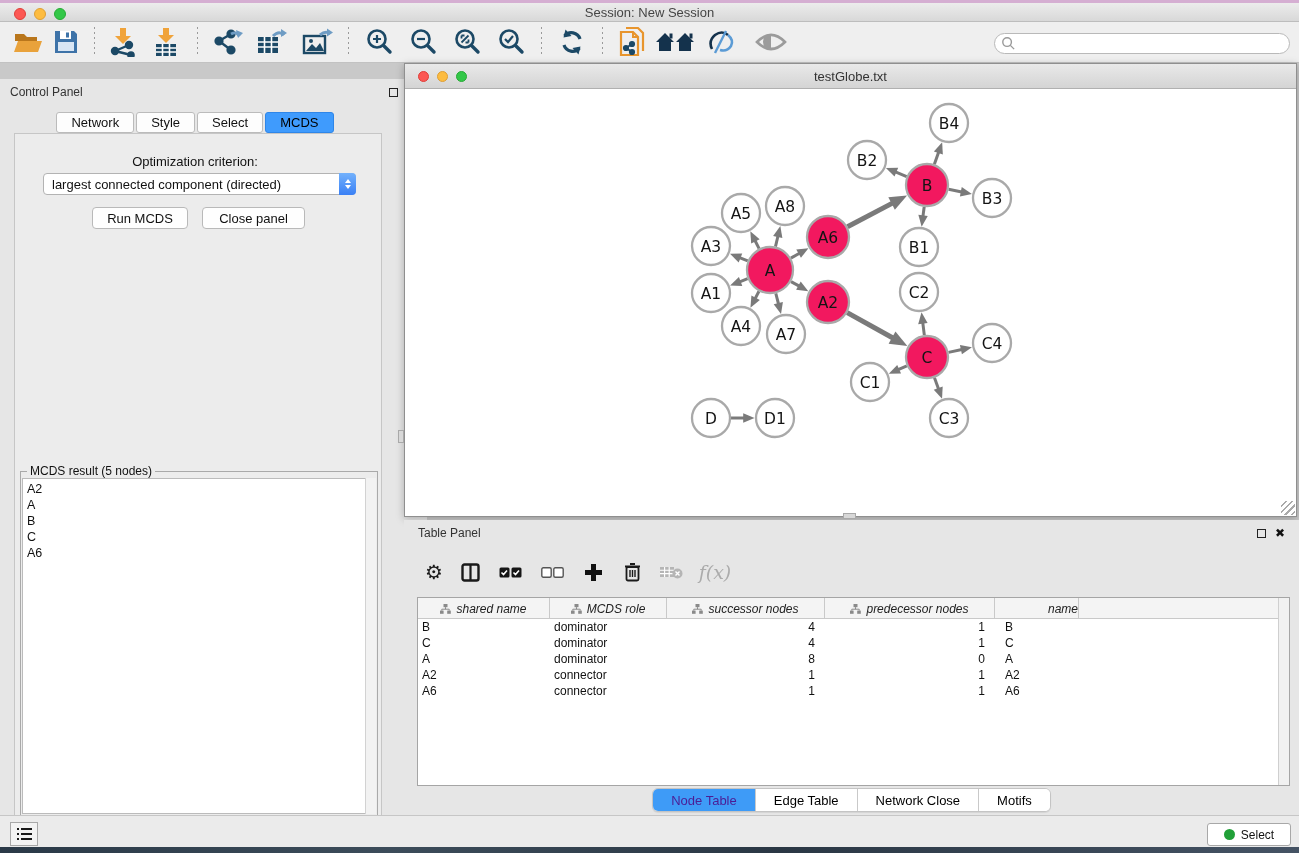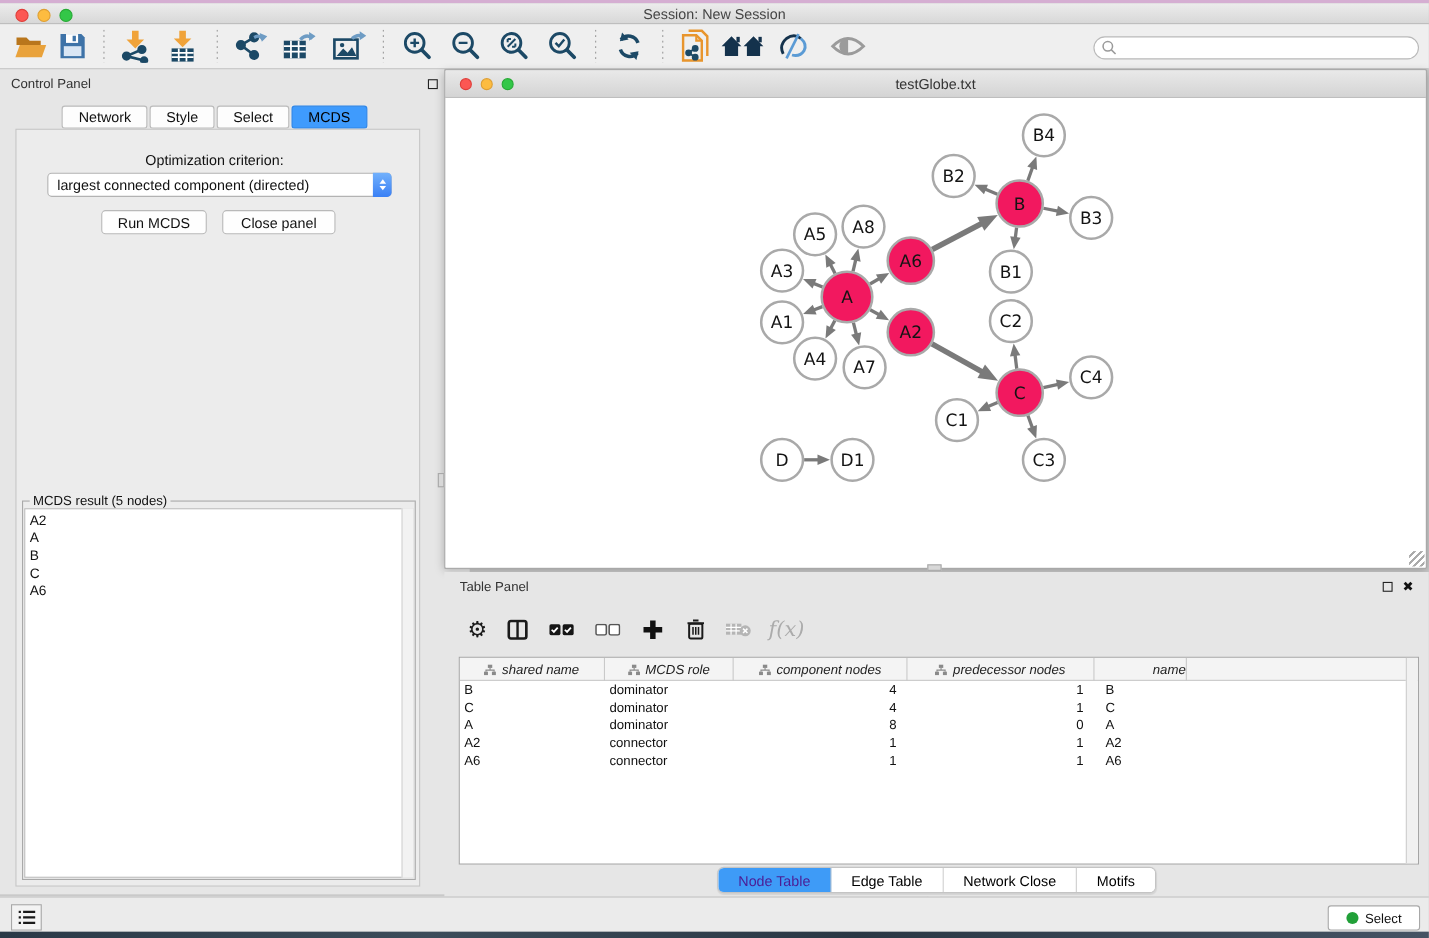--- a/index.html
+++ b/index.html
@@ -28,21 +28,21 @@
     background-size:1px 5px; background-repeat:repeat-y; }
   #search-box { position:absolute; right:9px; top:33px; width:296px; height:21px;
     background:#fff; border:1px solid #b9b9b9; border-radius:11px;
     display:flex; align-items:center; padding-left:6px; }
   #search-box input { border:none; outline:none; font-size:12px; width:250px; background:transparent; }
 
   
   #workspace { left:0; top:63px; width:1299px; height:784px; background:#c9c9c9; }
 
   
-  #control-panel { left:0; top:63px; width:427px; height:750px; background:#e6e6e6; }
+  #control-panel { left:0; top:79px; width:427px; height:750px; background:#e6e6e6; }
   .panel-titlebar { height:26px; display:flex; align-items:center; padding:0 10px; }
   .panel-title { font-size:12px; color:#333; flex:1; }
   .panel-btns { display:flex; gap:9px; align-items:center; }
   .float-icon { width:9px; height:9px; border:1.5px solid #222; }
   .close-icon { font-size:12px; font-weight:bold; color:#111; line-height:9px; }
 
   #ctrl-tabs { position:absolute; left:0; top:33px; width:390px; display:flex; justify-content:center; gap:2px; }
   .ctrl-tab { height:21px; padding:0 14px; background:#fdfdfd; border:1px solid #bbb; border-radius:3px;
     font-size:13px; color:#111; display:flex; align-items:center; }
   .ctrl-tab.active { background:#3f9bfd; border-color:#2f86e8; color:#000000; }
@@ -512,21 +512,21 @@
         </div>
         <div class="th" style="width: 158px;">
           <svg width="11" height="10" viewBox="0 0 11 10">
             <g fill="#8a8a8a">
               <rect x="3.5" y="0" width="4" height="3.2"></rect>
               <rect x="0" y="6.6" width="3.6" height="3.2"></rect>
               <rect x="7.2" y="6.6" width="3.6" height="3.2"></rect>
             </g>
             <path d="M5.5 3.2 v2 M1.8 6.6 v-1.4 h7.4 v1.4" stroke="#8a8a8a" stroke-width="1" fill="none"></path>
           </svg>
-          <span>component nodes</span>
+          <span>successor nodes</span>
         </div>
         <div class="th" style="width: 170px;">
           <svg width="11" height="10" viewBox="0 0 11 10">
             <g fill="#8a8a8a">
               <rect x="3.5" y="0" width="4" height="3.2"></rect>
               <rect x="0" y="6.6" width="3.6" height="3.2"></rect>
               <rect x="7.2" y="6.6" width="3.6" height="3.2"></rect>
             </g>
             <path d="M5.5 3.2 v2 M1.8 6.6 v-1.4 h7.4 v1.4" stroke="#8a8a8a" stroke-width="1" fill="none"></path>
           </svg>

